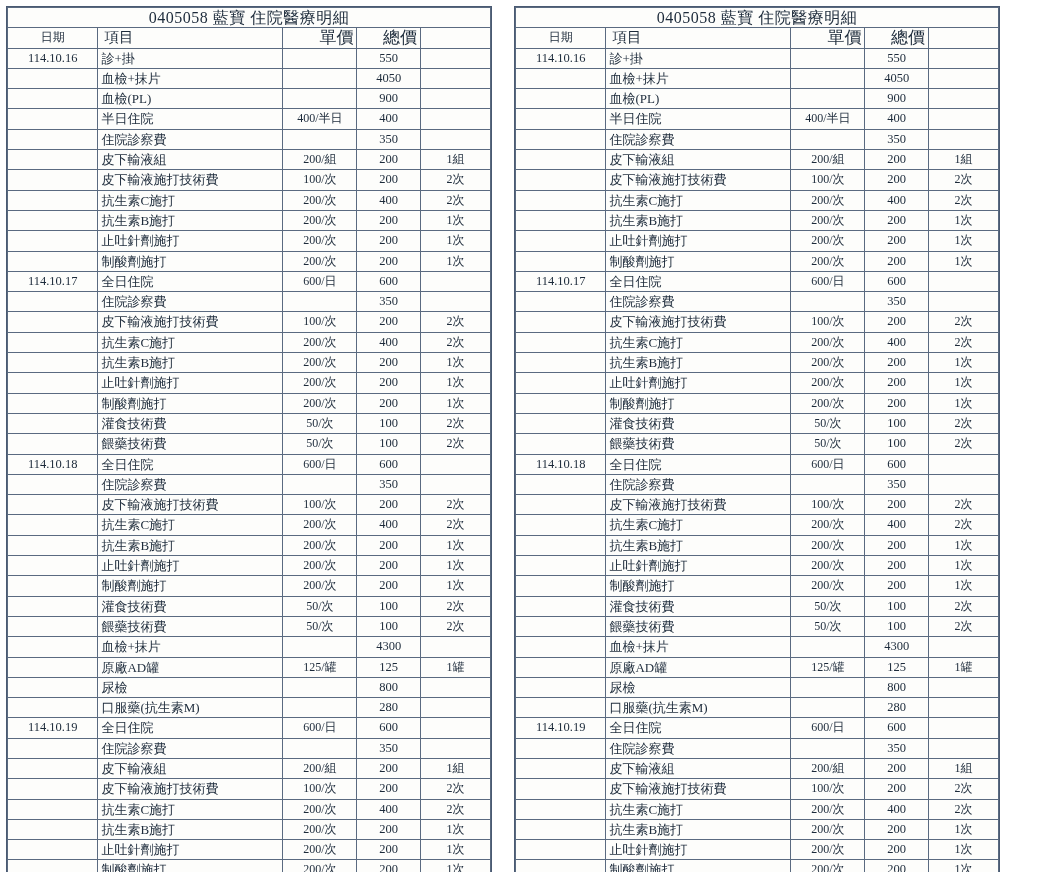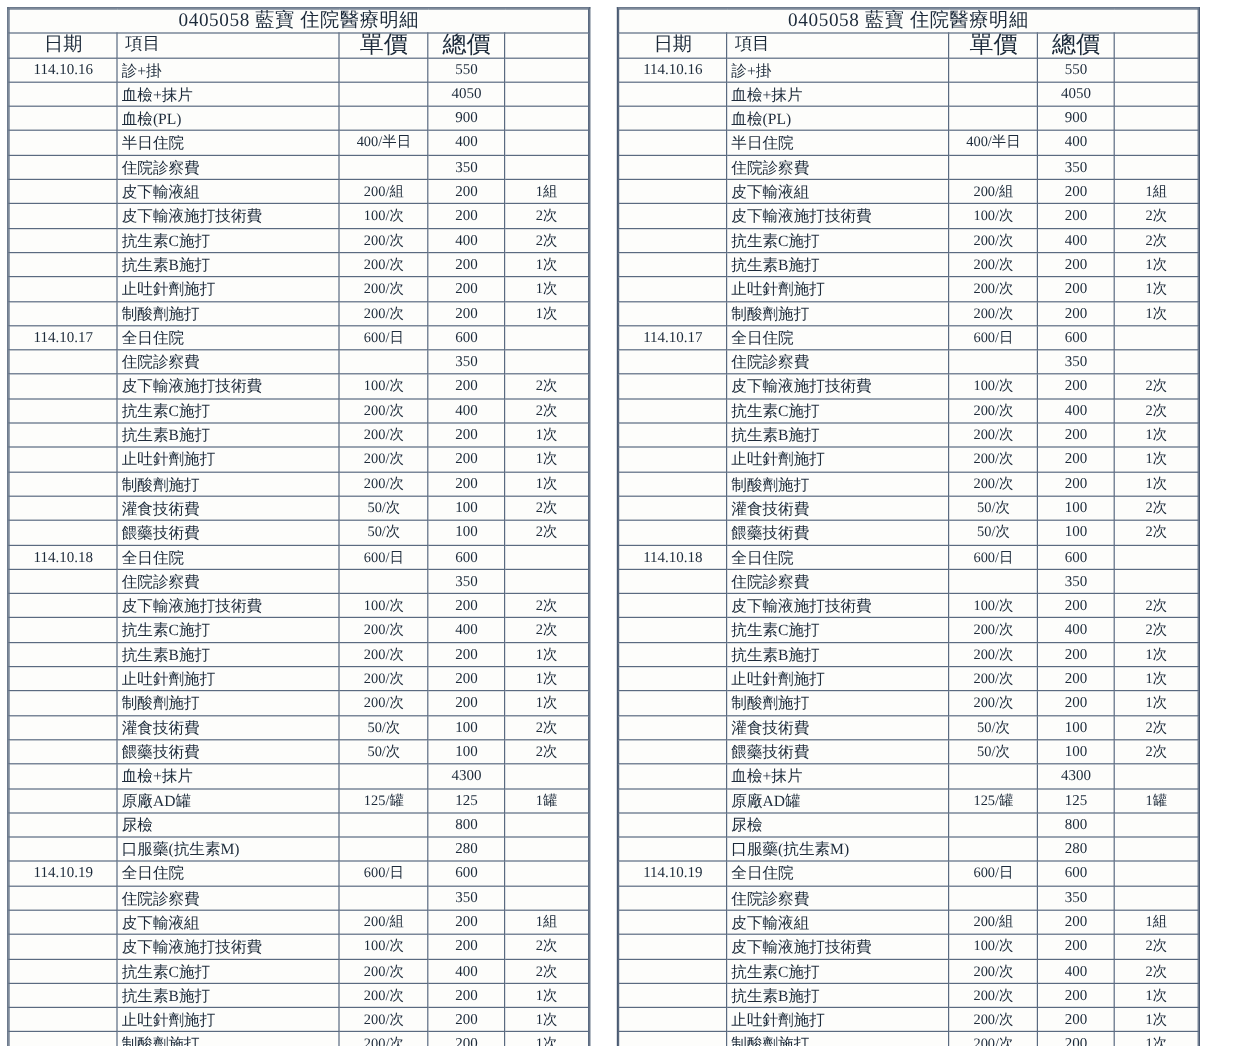--- a/index.html
+++ b/index.html
@@ -67,22 +67,22 @@
   .hdr td.c-item {
     text-align: left;
     padding-left: 6px;
     font-family: Liberation Serif, serif;
   }
   .c-date   { width: 88px;  text-align: center; font-size: 12.5px; }
   .c-item   { width: 180px; text-align: left; font-size: 13px; }
   .c-unit   { width: 72px;  text-align: center; font-size: 12px; }
   .c-total  { width: 62px;  text-align: center; font-size: 12.5px; }
   .c-qty    { width: 68px;  text-align: center; font-size: 12px; }
-  .hdr .c-date { font-size: 16px; margin-top: 32px; }
-  .hdr .c-unit, .hdr .c-total { font-size: 20px; }
+  .hdr .c-date { font-size: 12px; margin-top: 32px; }
+  .hdr .c-unit, .hdr .c-total { font-size: 17px; text-align: right; }
 </style>
 </head>
 <body>
 
 <div class="page">
 
   <div class="sheet">
     <div class="sheet-inner">
       <table class="bill">
         <colgroup>

